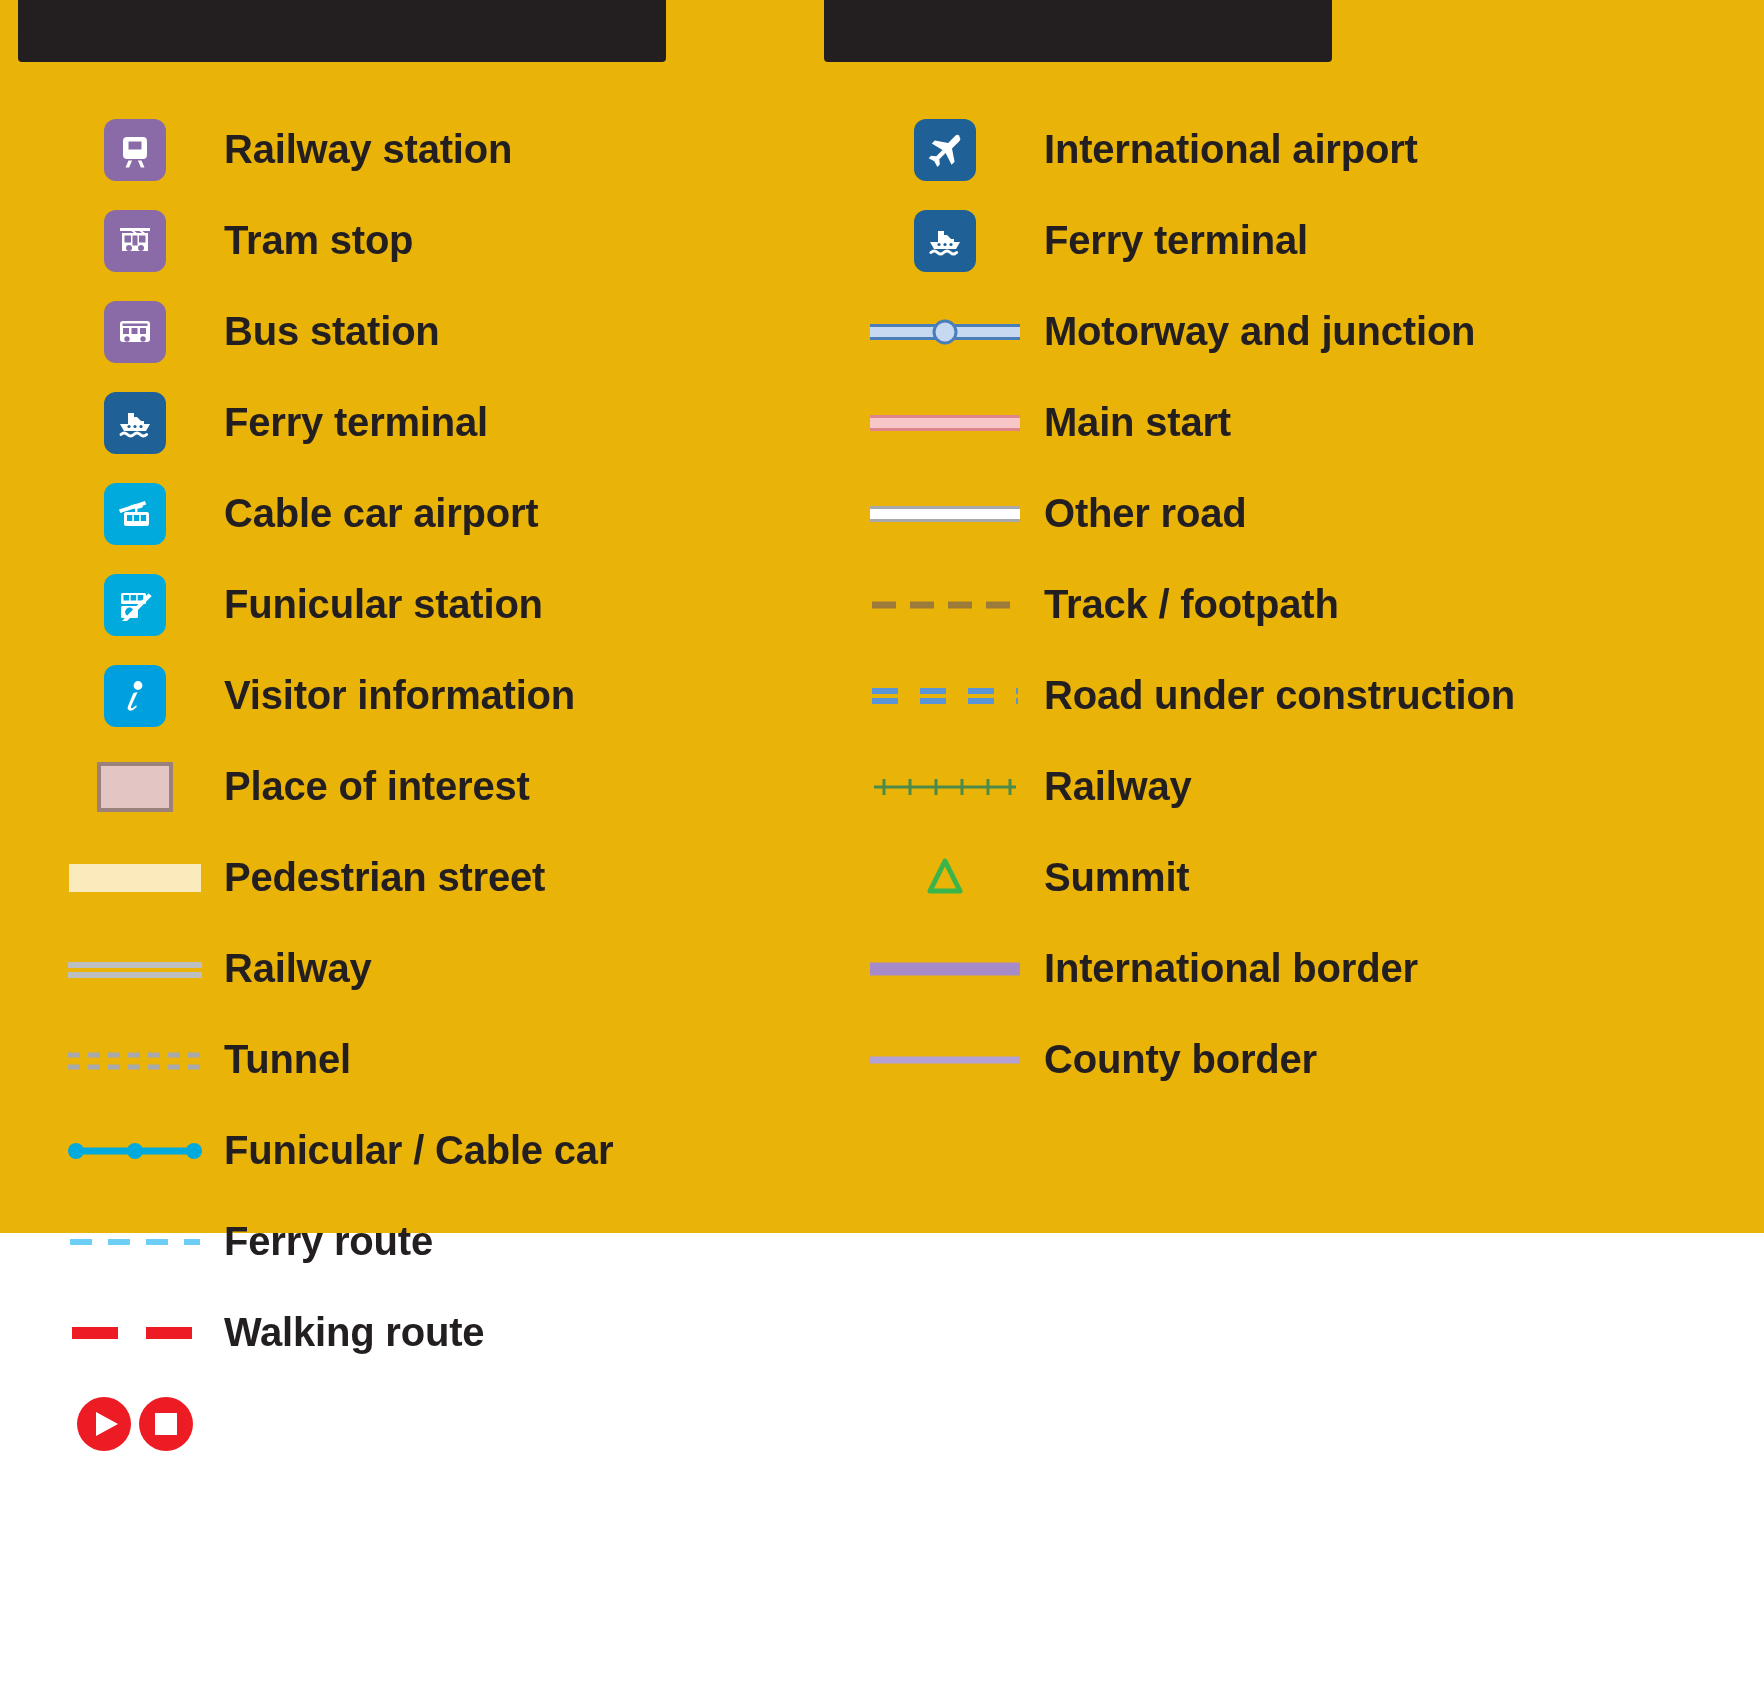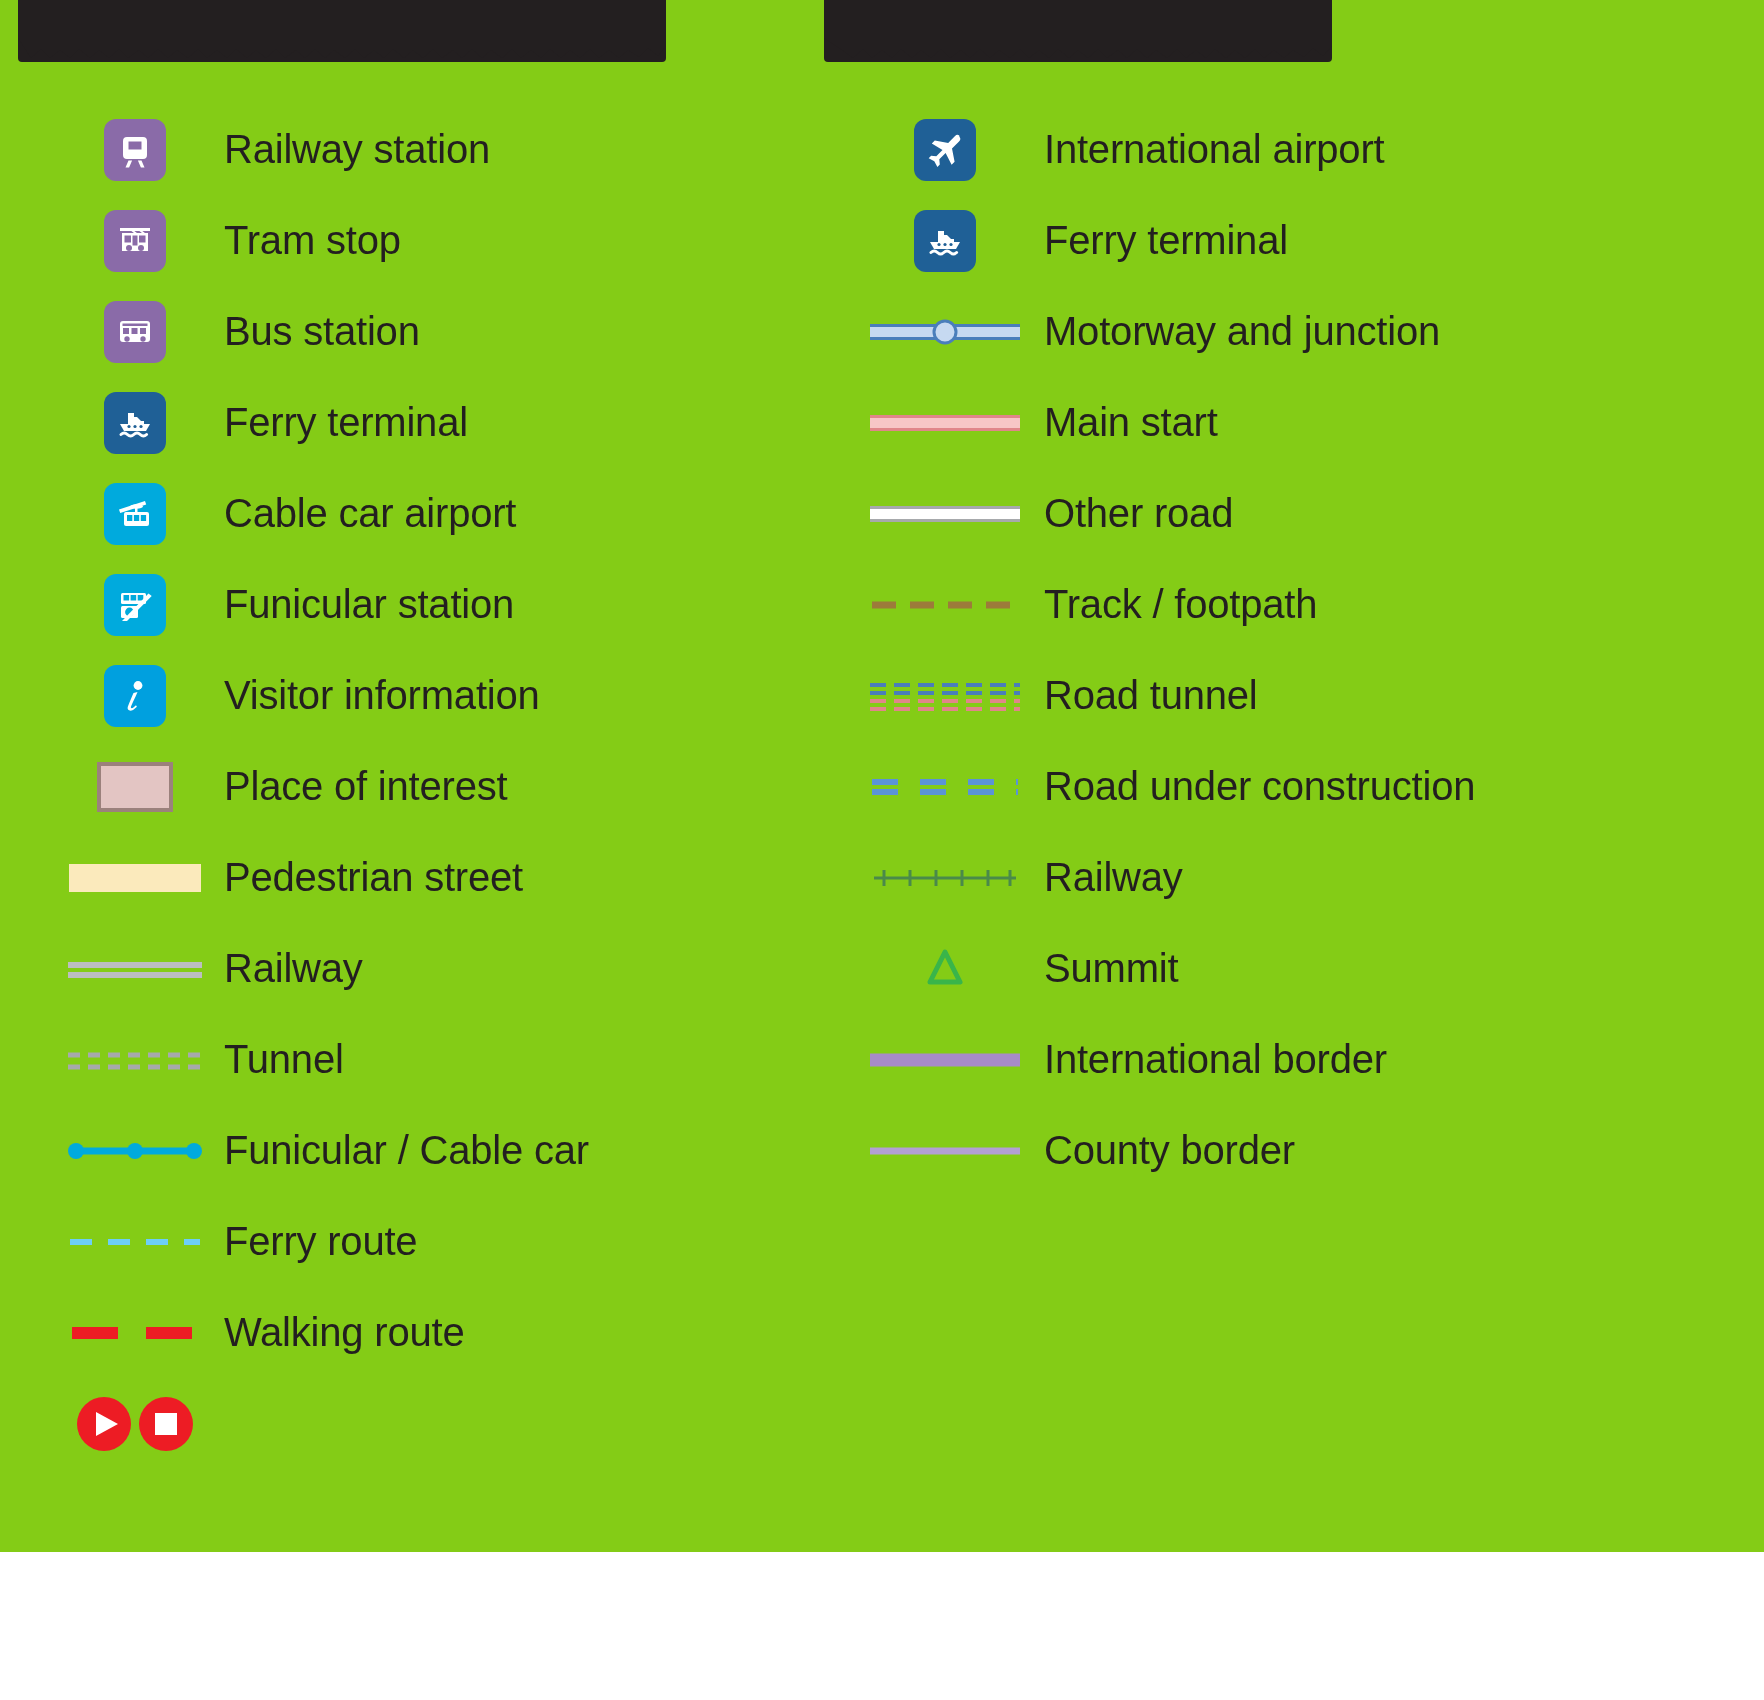--- a/index.html
+++ b/index.html
@@ -4,21 +4,21 @@
 <style>
   * { box-sizing: border-box; }
   html, body {
     margin: 0; padding: 0;
     width: 1764px; height: 1700px;
     background: #ffffff;
     font-family: "Liberation Sans", sans-serif;
     overflow: hidden;
   }
 
-  #page { position: relative; width: 1764px; height: 1552px; background:#84cc16; }
+  #page { position: relative; width: 1764px; height: 1233px; background:#eab308;font-weight:bold; }
 
   
   .header-strip {
     position: absolute;
     top: 0;
     height: 62px;
     background: #231f20;
     overflow: hidden;
   }
   .header-strip .notch {
@@ -390,33 +390,20 @@
       <div class="sym-cell right-col">
         <div class="line-sample wide">
           <svg viewBox="0 0 150 62" preserveAspectRatio="none">
             <line x1="2" y1="31" x2="148" y2="31" stroke="#9c7b3a" stroke-width="7" stroke-dasharray="24 14"></line>
           </svg>
         </div>
       </div>
       <div class="row-label">Track / footpath</div>
     </div>
 
-    <div class="legend-row">
-      <div class="sym-cell right-col">
-        <div class="line-sample wide">
-          <svg viewBox="0 0 150 62" preserveAspectRatio="none">
-            <line x1="0" y1="20" x2="150" y2="20" stroke="#4a7ebb" stroke-width="4" stroke-dasharray="16 8"></line>
-            <line x1="0" y1="28" x2="150" y2="28" stroke="#4a7ebb" stroke-width="4" stroke-dasharray="16 8"></line>
-            <line x1="0" y1="36" x2="150" y2="36" stroke="#e0868a" stroke-width="4" stroke-dasharray="16 8"></line>
-            <line x1="0" y1="44" x2="150" y2="44" stroke="#e0868a" stroke-width="4" stroke-dasharray="16 8"></line>
-          </svg>
-        </div>
-      </div>
-      <div class="row-label">Road tunnel</div>
-    </div>
 
     <div class="legend-row">
       <div class="sym-cell right-col">
         <div class="line-sample wide">
           <svg viewBox="0 0 150 62" preserveAspectRatio="none">
             <line x1="2" y1="26" x2="148" y2="26" stroke="#5b94d6" stroke-width="6" stroke-dasharray="26 22"></line>
             <line x1="2" y1="36" x2="148" y2="36" stroke="#5b94d6" stroke-width="6" stroke-dasharray="26 22"></line>
           </svg>
         </div>
       </div>

